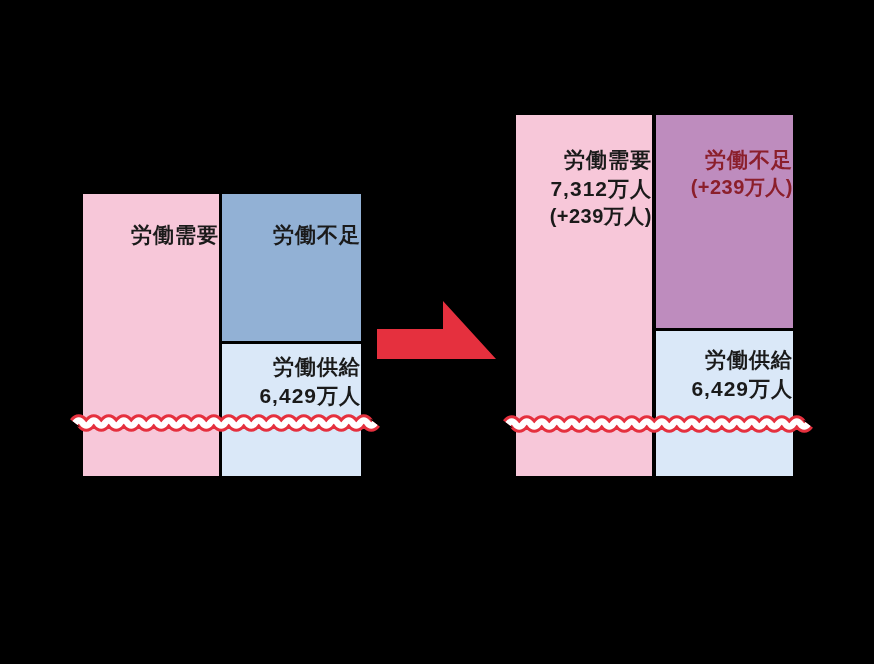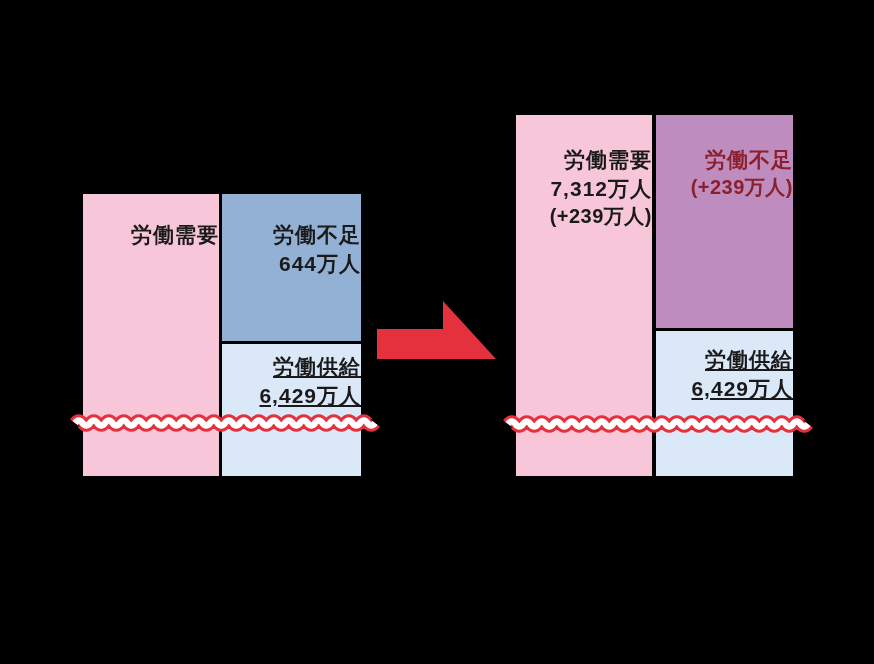--- a/index.html
+++ b/index.html
@@ -7,21 +7,21 @@
     position:relative;width:874px;height:664px;background:#000000;
     font-family:"Liberation Sans","DejaVu Sans",sans-serif;overflow:hidden;
   }
   .bar{position:absolute;box-sizing:border-box;text-align:right;font-weight:bold;}
   .bar .l1,.bar .l2{font-size:21px;line-height:29px;letter-spacing:1px;}
   .bar .l3{font-size:20px;line-height:26px;letter-spacing:0.5px;}
   .txt-dark{color:#1a1a1a;}
   .txt-maroon{color:#8b1f2b;}
   .pink{background:#f7c7d9;}
   .blue{background:#92b1d5;}
-  .lightblue{background:#dae8f8;text-decoration:underline;}
+  .lightblue{background:#dae8f8;}
   .purple{background:#be8cbe;}
   #left-demand {left:83px; top:194px; width:136px; height:282px; padding-top:26px;}
   #left-shortage{left:222px; top:194px; width:139px; height:147px; padding-top:26px;}
   #left-supply {left:222px; top:344px; width:139px; height:132px; padding-top:8px;}
   #right-demand {left:516px; top:115px; width:136px; height:361px; padding-top:30px;}
   #right-shortage{left:656px; top:115px; width:137px; height:213px; padding-top:30px;}
   #right-supply {left:656px; top:331px; width:137px; height:145px; padding-top:14px;}
   .wave{position:absolute;overflow:visible;}
   #wave-left {left:75px; top:415px;}
   #wave-right{left:508px;top:416px;}
@@ -30,21 +30,20 @@
 </head>
 <body>
 
 <div id="canvas">
 
   <div class="bar pink txt-dark" id="left-demand">
     <div class="l1">労働需要</div>
   </div>
   <div class="bar blue txt-dark" id="left-shortage">
     <div class="l1">労働不足</div>
-    <div class="l2">644万人</div>
   </div>
   <div class="bar lightblue txt-dark" id="left-supply">
     <div class="l1">労働供給</div>
     <div class="l2">6,429万人</div>
   </div>
 
   <svg id="arrow" width="120" height="62" aria-hidden="true">
     <polygon points="0,30 66,30 66,2 119,60 0,60" fill="#e5303e"></polygon>
   </svg>
 

